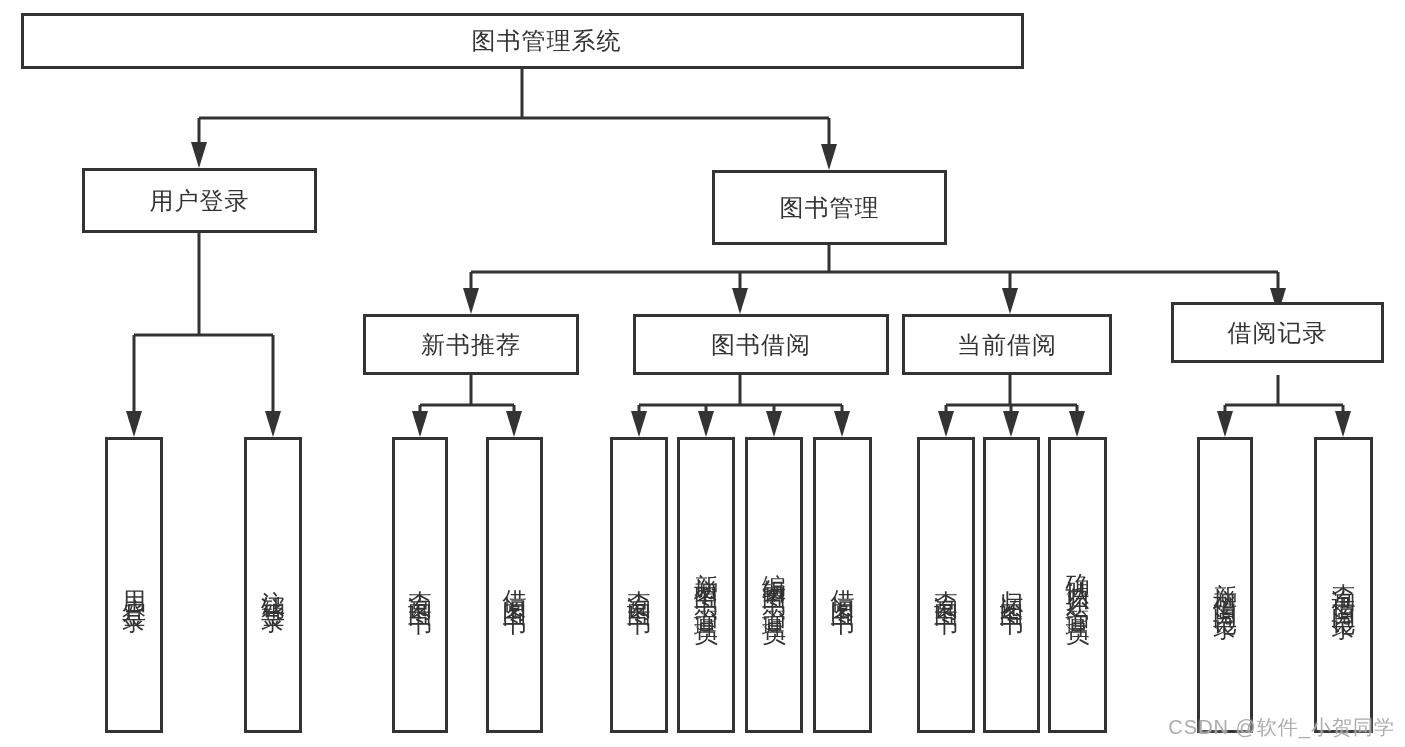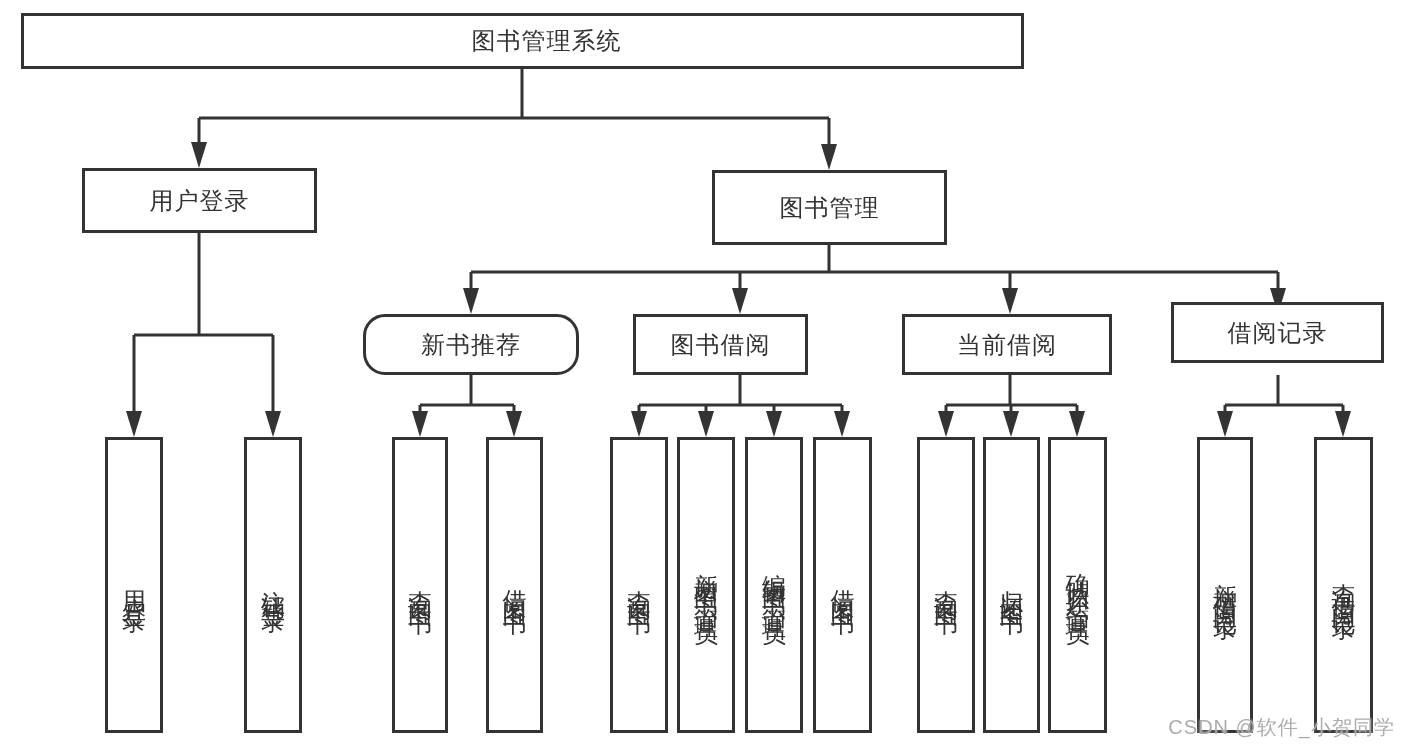--- a/index.html
+++ b/index.html
@@ -91,24 +91,24 @@
     <span class="lbl">图书管理系统</span>
   </div>
 
   <div class="box" style="left:82px; top:168px; width:235px; height:65px;">
     <span class="lbl">用户登录</span>
   </div>
   <div class="box" style="left:712px; top:170px; width:235px; height:75px;">
     <span class="lbl">图书管理</span>
   </div>
 
-  <div class="box" style="left:363px; top:314px; width:216px; height:61px;border-radius:22px;">
+  <div class="box" style="left:363px; top:314px; width:216px; height:61px;">
     <span class="lbl">新书推荐</span>
   </div>
-  <div class="box" style="left:633px; top:314px; width:175px; height:61px;justify-content:center;">
+  <div class="box" style="left:633px; top:314px; width:256px; height:61px;justify-content:center;">
     <span class="lbl">图书借阅</span>
   </div>
   <div class="box" style="left:902px; top:314px; width:210px; height:61px;font-family:Liberation Mono, monospace;">
     <span class="lbl">当前借阅</span>
   </div>
   <div class="box" style="left:1171px; top:302px; width:213px; height:61px;">
     <span class="lbl">借阅记录</span>
   </div>
 
   <div class="box v" style="left:105px; top:437px; width:58px; height:296px;">

